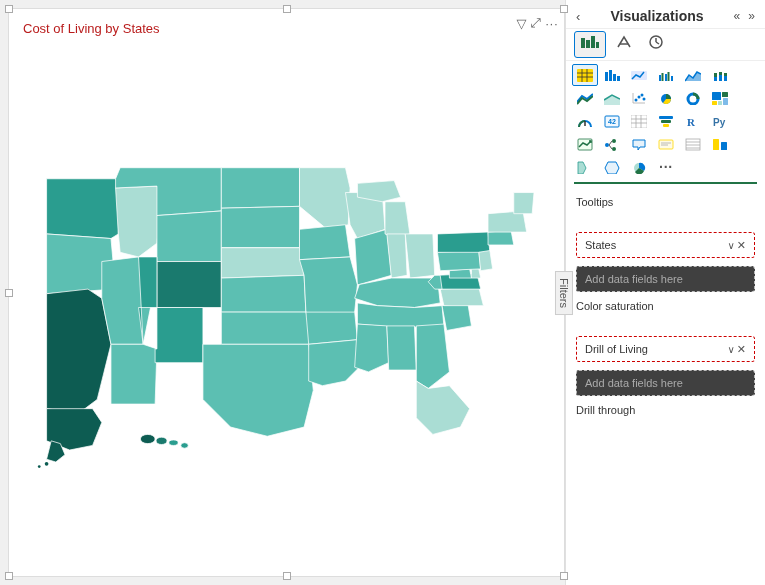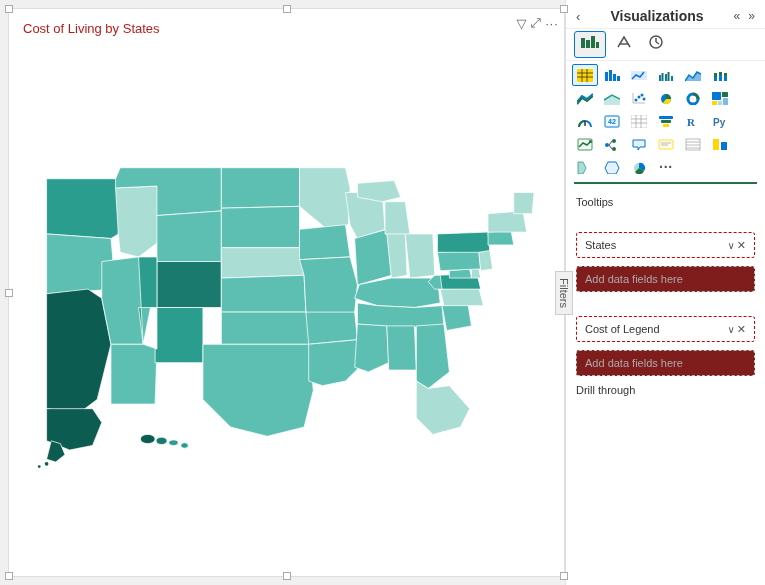--- a/index.html
+++ b/index.html
@@ -142,21 +142,21 @@
       font-weight: 500;
       margin-bottom: 4px;
     }
 
     .field-dropzone {
       border: 1px dashed #bbb;
       border-radius: 3px;
       padding: 4px 8px;
       font-size: 11px;
       color: #888;
-      background: #7f1d1d;
+      background: #404040;
       min-height: 26px;
       display: flex;
       align-items: center;
       justify-content: space-between;
       cursor: pointer;
     }
 
     .field-dropzone.has-value {
       border: 1.5px dashed #c00;
       background: #fff;
@@ -588,23 +588,24 @@
       </div>
     </div>
 
     <div class="field-group">
       <div class="field-dropzone">
         <span class="placeholder-text">Add data fields here</span>
       </div>
     </div>
 
     <div class="field-group">
+      <div class="field-group-label">Color saturation</div>
       <div class="field-dropzone has-value">
         <div class="field-value-row">
-          <span class="field-value-text">Cost of Legend</span>
+          <span class="field-value-text">Drill of Living</span>
           <div class="field-icons">
             <span style="color:#555; font-size:10px;">∨</span>
             <span style="color:#555; font-size:11px;">✕</span>
           </div>
         </div>
       </div>
     </div>
 
     <div class="field-group">
       <div class="field-dropzone">

